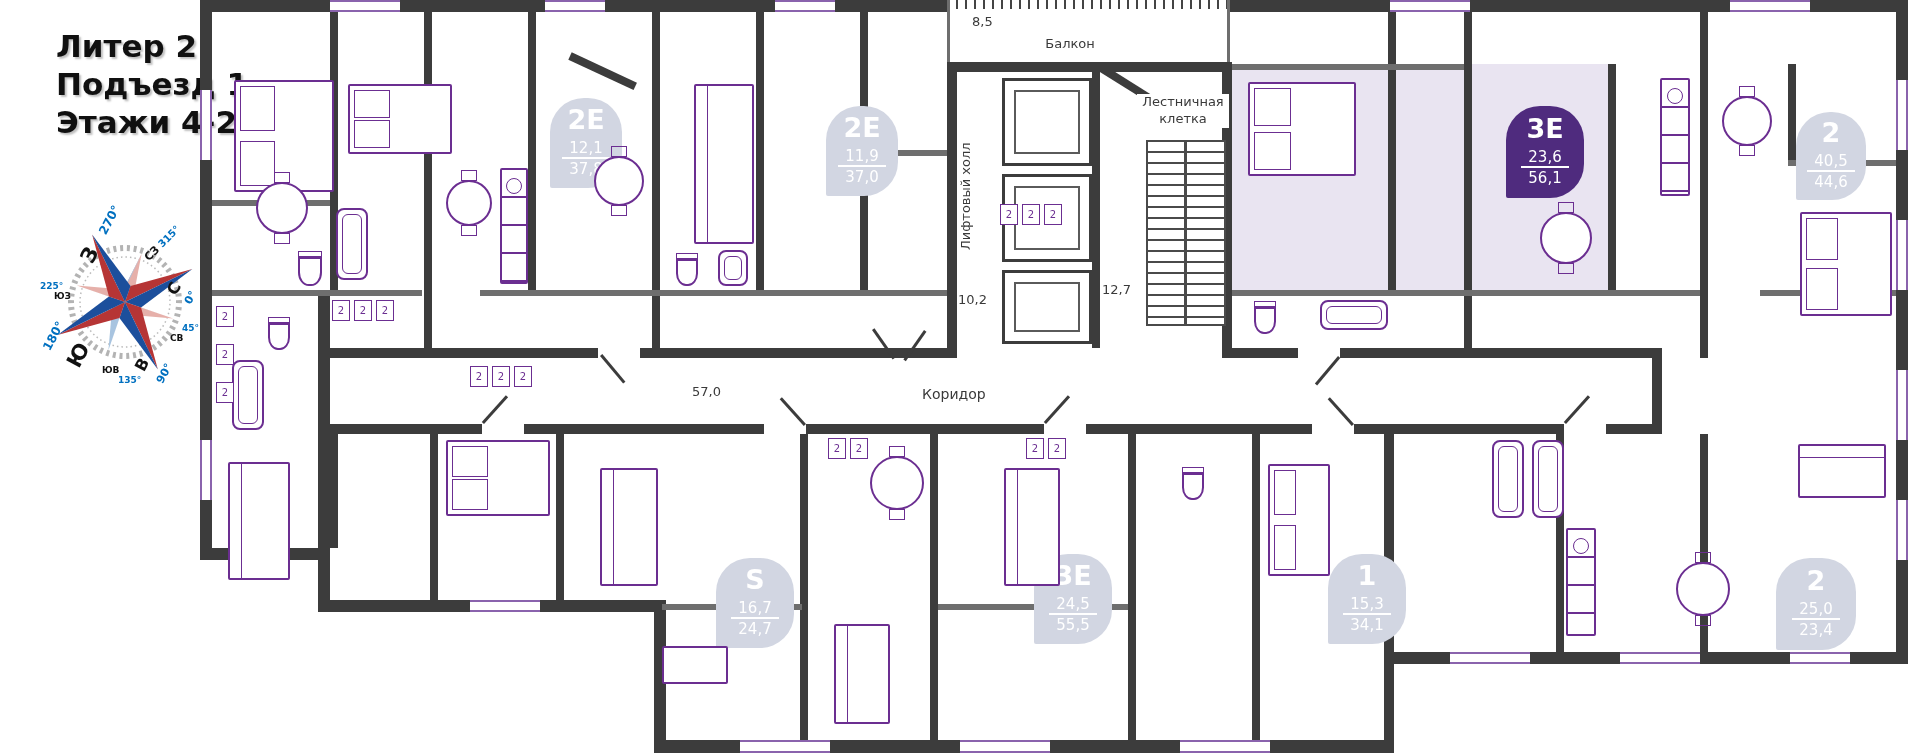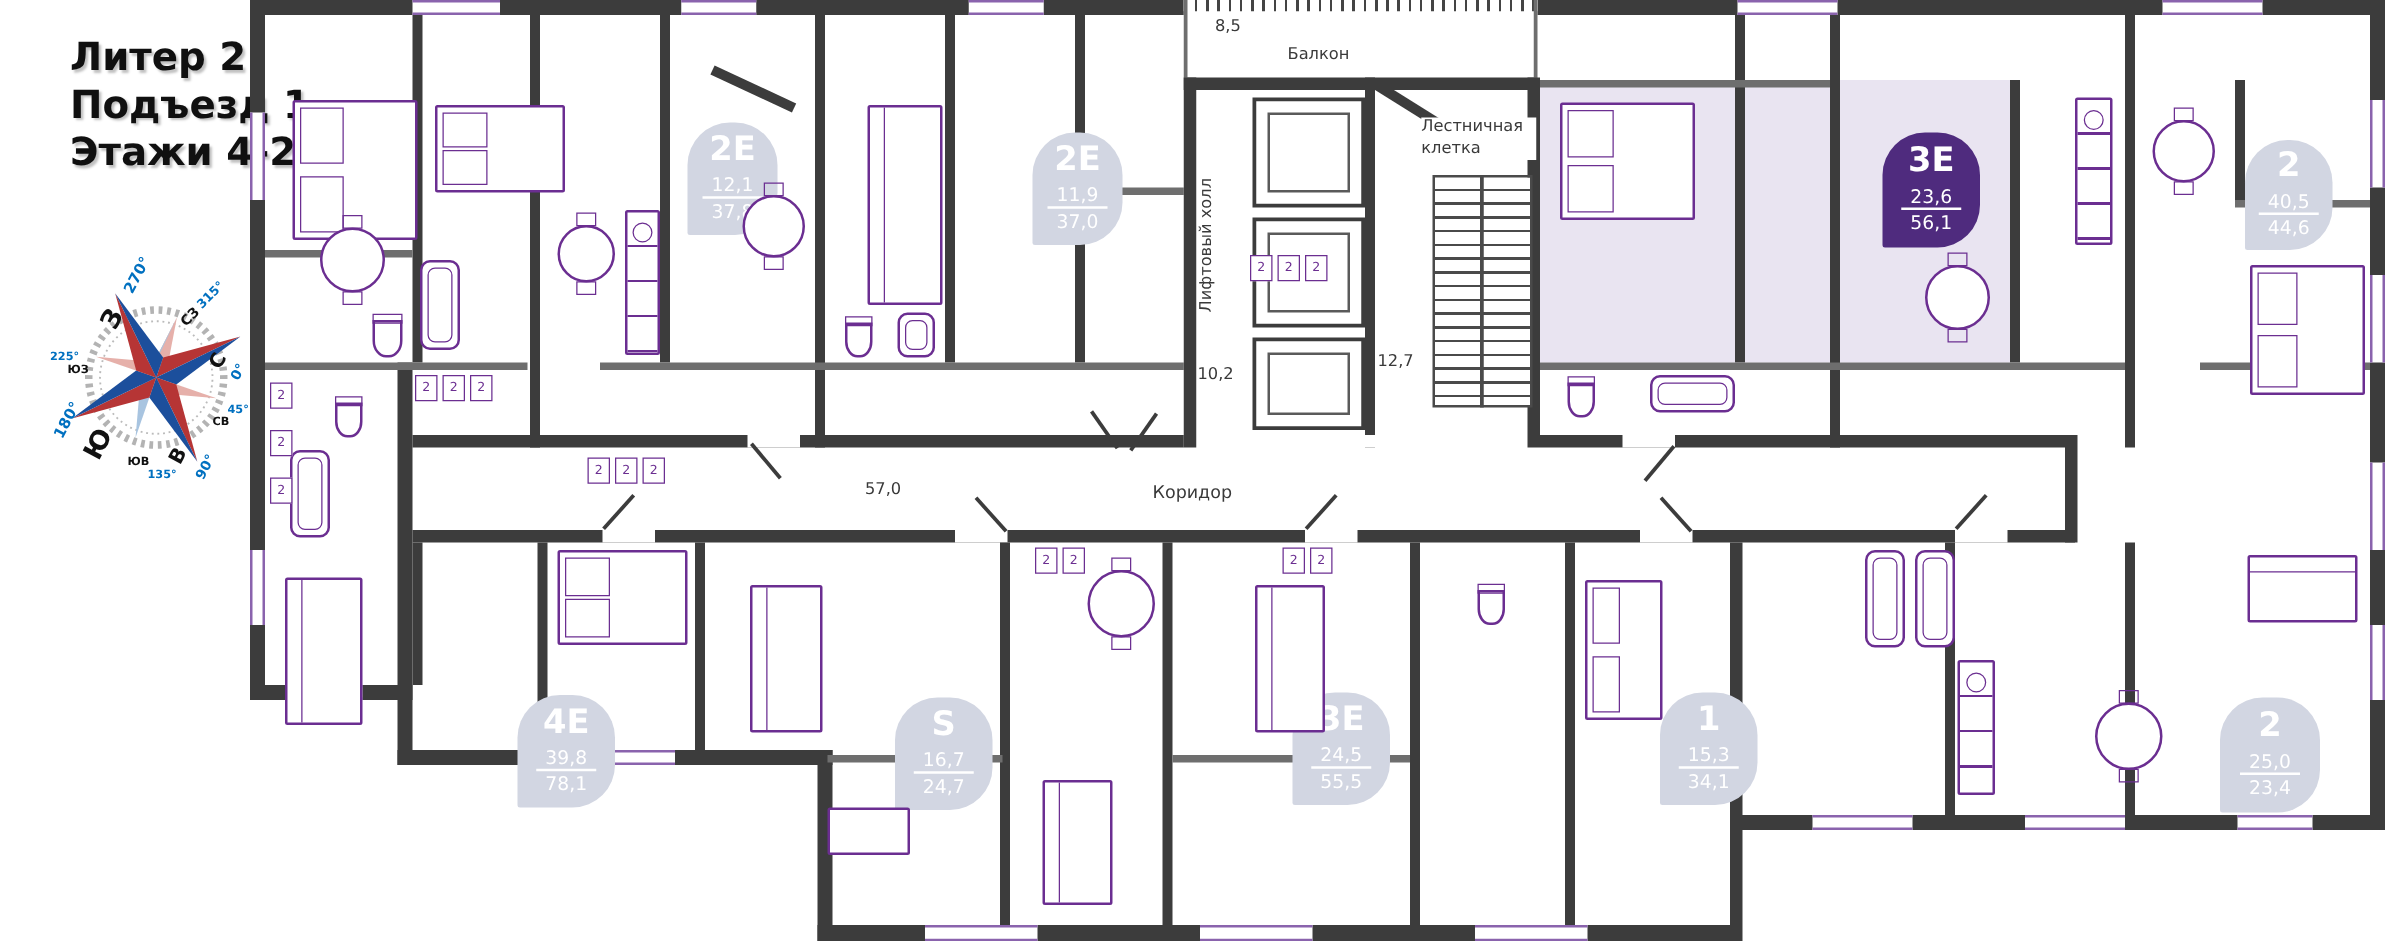--- a/index.html
+++ b/index.html
@@ -17,21 +17,21 @@
   
   .lift{position:absolute;border:3px solid #3c3c3c;background:#fff;box-sizing:border-box;}
   .lift::before{content:"";position:absolute;inset:9px;border:2px solid #5a5a5a;}
   .stairs{position:absolute;border:2px solid #4a4a4a;box-sizing:border-box;
           background:repeating-linear-gradient(to bottom,#fff 0 9px,#4a4a4a 9px 11px);}
   .stairdiv{position:absolute;background:#4a4a4a;}
   
   .hl{position:absolute;background:#e9e4f1;}
   
   .lbl{position:absolute;font-size:13px;color:#3a3a3a;white-space:nowrap;}
-  .lblc{position:absolute;font-size:13px;color:#3a3a3a;text-align:left;line-height:1.3;}
+  .lblc{position:absolute;font-size:13px;color:#3a3a3a;text-align:center;line-height:1.3;}
   .vtext{position:absolute;font-size:13px;color:#3a3a3a;writing-mode:vertical-rl;transform:rotate(180deg);}
   
   .badge{position:absolute;background:#d2d6e2;border-radius:34px 34px 34px 2px;color:#fff;
          display:flex;flex-direction:column;align-items:center;justify-content:center;cursor:pointer;}
   .badge.sel{background:#4f2b7e;}
   .badge .t{font-size:27px;font-weight:bold;line-height:1.05;}
   .badge .a1{font-size:15px;line-height:1.25;border-bottom:2px solid #fff;padding:0 7px;margin-top:4px;}
   .badge .a2{font-size:15px;line-height:1.35;}
   
   .furn{position:absolute;border:2px solid #6b2e91;background:#fff;box-sizing:border-box;border-radius:2px;}
@@ -229,25 +229,20 @@
   <div class="badge sel" style="left:1506px;top:106px;width:78px;height:92px;">
     <span class="t">3Е</span>
     <span class="a1">23,6</span>
     <span class="a2">56,1</span>
   </div>
   <div class="badge" style="left:1796px;top:112px;width:70px;height:88px;">
     <span class="t">2</span>
     <span class="a1">40,5</span>
     <span class="a2">44,6</span>
   </div>
-  <div class="badge" style="left:414px;top:556px;width:78px;height:90px;">
-    <span class="t">4Е</span>
-    <span class="a1">39,8</span>
-    <span class="a2">78,1</span>
-  </div>
   <div class="badge" style="left:716px;top:558px;width:78px;height:90px;">
     <span class="t">S</span>
     <span class="a1">16,7</span>
     <span class="a2">24,7</span>
   </div>
   <div class="badge" style="left:1034px;top:554px;width:78px;height:90px;">
     <span class="t">3Е</span>
     <span class="a1">24,5</span>
     <span class="a2">55,5</span>
   </div>

